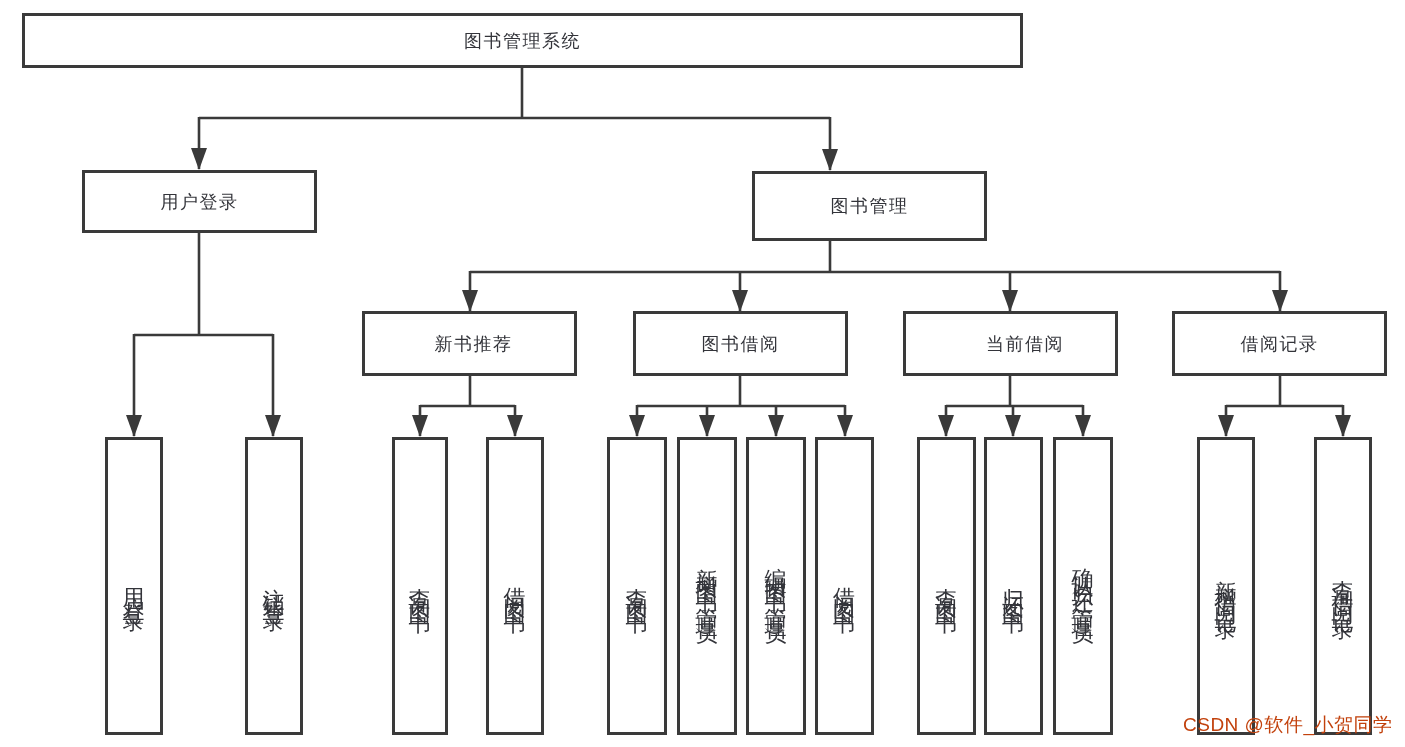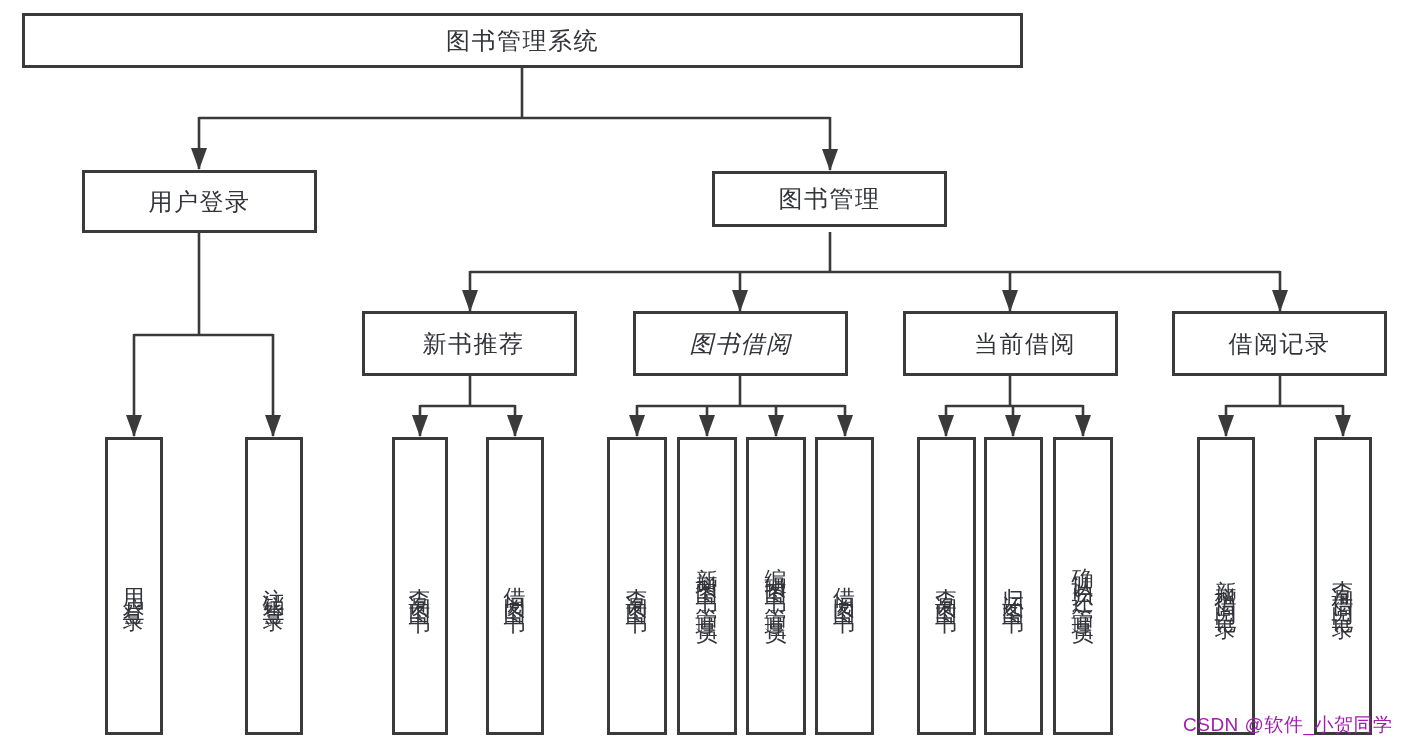--- a/index.html
+++ b/index.html
@@ -7,28 +7,28 @@
     position:relative; width:1405px; height:747px; background:#ffffff;
     font-family:"Liberation Sans","DejaVu Sans",sans-serif; color:#33343a;
     overflow:hidden;
   }
   .connector-layer { position:absolute; left:0; top:0; pointer-events:none; }
   .ln { stroke:#3a3a3a; stroke-width:2.6; fill:none; }
   .node {
     position:absolute; box-sizing:border-box; border:3px solid #3a3a3a;
     background:#ffffff; display:flex; align-items:center; justify-content:center;
   }
-  .h-label { font-size:24px; letter-spacing:1.5px; white-space:nowrap;text-align:right; }
+  .h-label { font-size:18px; letter-spacing:1.5px; white-space:nowrap;text-align:right; }
   .v-label {
     writing-mode:vertical-rl; text-orientation:mixed;
     font-size:22px; line-height:1.05; letter-spacing:8px; white-space:nowrap;
   }
   .watermark {
     position:absolute; left:1183px; top:712px; font-size:19px;
-    color:#a21caf; letter-spacing:0.5px; white-space:nowrap;text-align:right;
+    color:#c2410c; letter-spacing:0.5px; white-space:nowrap;text-align:right;
   }
 </style>
 </head>
 <body>
 
 <div class="canvas">
 
   <svg class="connector-layer" width="1405" height="747" viewBox="0 0 1405 747">
     <defs>
       <marker id="arr" viewBox="0 0 22 16" refX="21" refY="8" markerWidth="22" markerHeight="16" markerUnits="userSpaceOnUse" orient="auto">
@@ -77,28 +77,28 @@
     <line class="ln" x1="1343" y1="405" x2="1343" y2="436" marker-end="url(#arr)"></line>
   </svg>
 
   <div class="node" style="left:22px; top:13px; width:1001px; height:55px;">
     <span class="h-label">图书管理系统</span>
   </div>
 
   <div class="node" style="left:82px; top:170px; width:235px; height:63px;">
     <span class="h-label">用户登录</span>
   </div>
-  <div class="node" style="left:712px; top:171px; width:235px; height:56px;">
+  <div class="node" style="left:752px; top:171px; width:235px; height:70px;">
     <span class="h-label">图书管理</span>
   </div>
 
   <div class="node" style="left:362px; top:311px; width:215px; height:65px;padding-left:8px;">
     <span class="h-label">新书推荐</span>
   </div>
-  <div class="node" style="left:633px; top:311px; width:215px; height:65px;font-style:italic;">
+  <div class="node" style="left:633px; top:311px; width:215px; height:65px;">
     <span class="h-label">图书借阅</span>
   </div>
   <div class="node" style="left:903px; top:311px; width:215px; height:65px;padding-left:29px;">
     <span class="h-label">当前借阅</span>
   </div>
   <div class="node" style="left:1172px; top:311px; width:215px; height:65px;">
     <span class="h-label">借阅记录</span>
   </div>
 
   <div class="node" style="left:105px; top:437px; width:58px; height:298px;">

